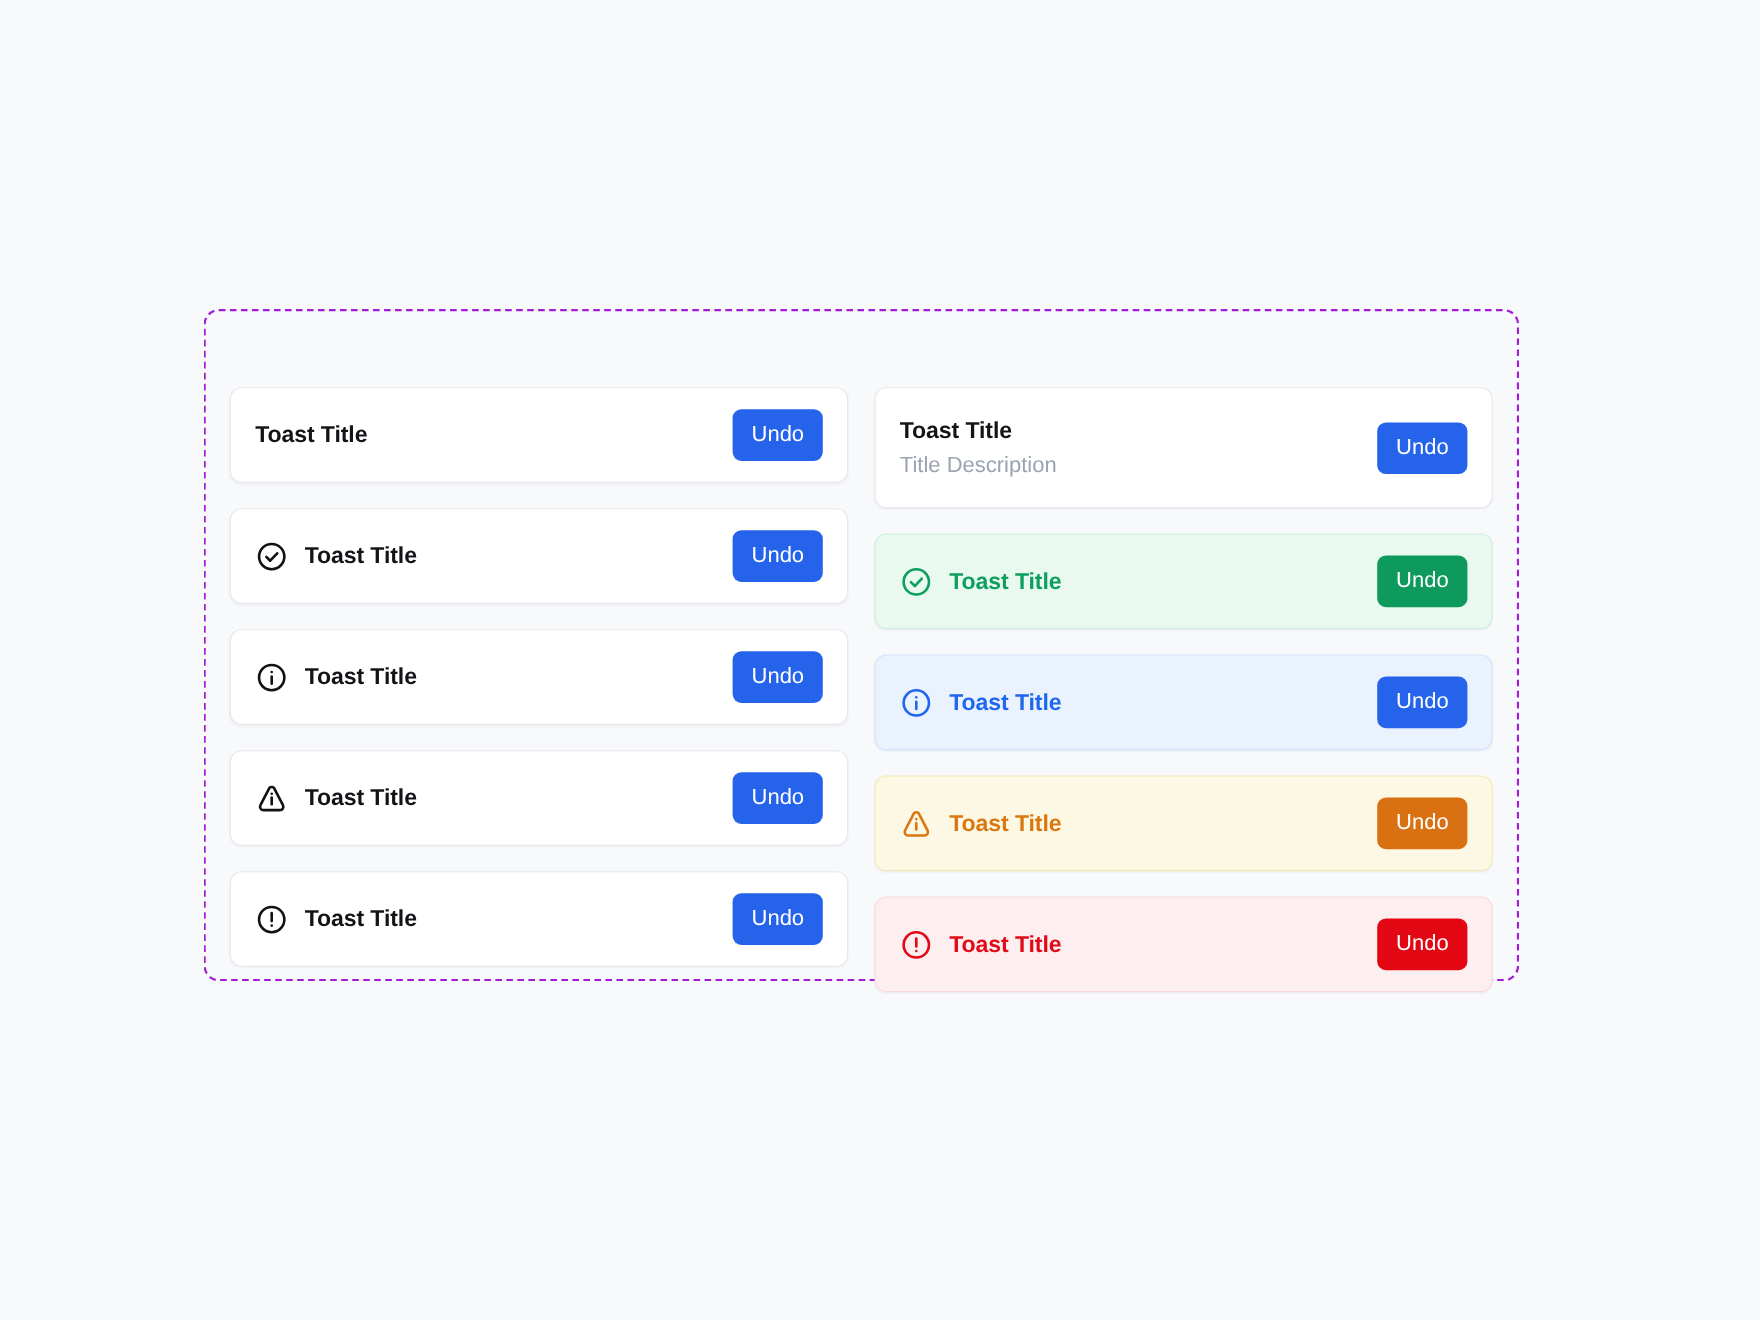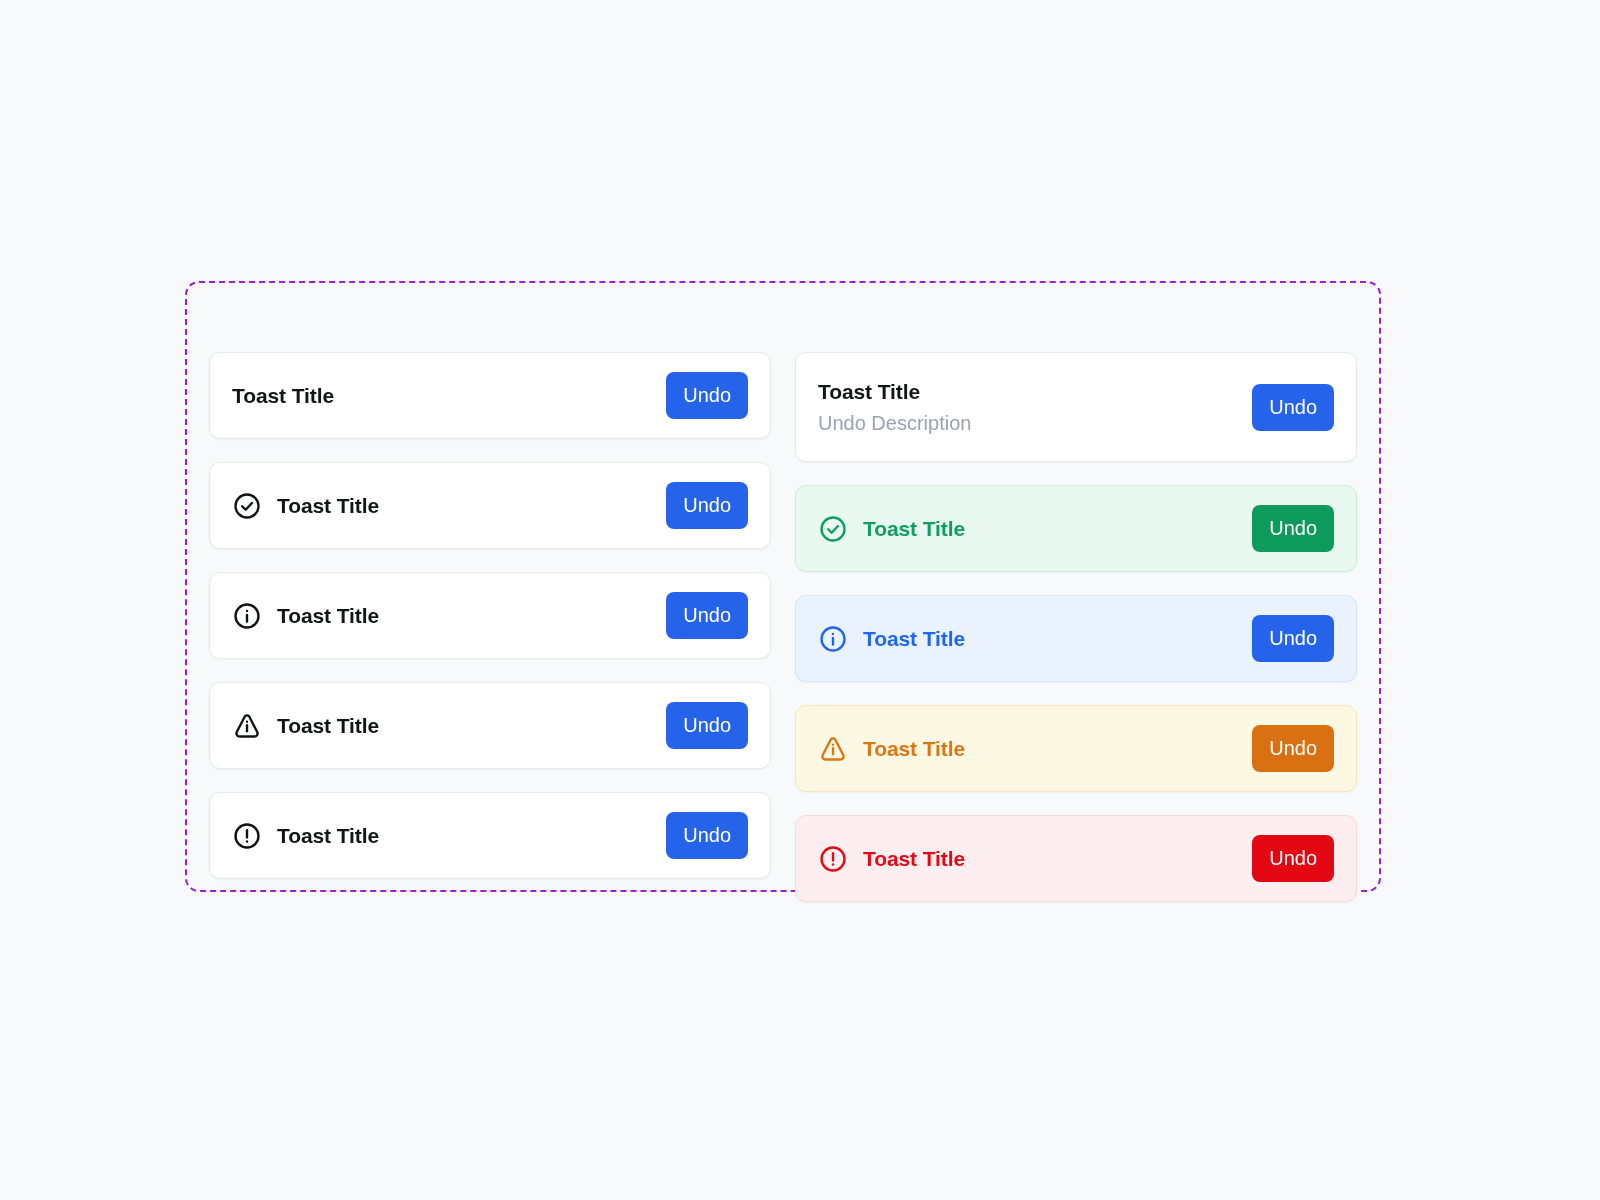--- a/index.html
+++ b/index.html
@@ -250,21 +250,21 @@
         </div>
 
       </div>
 
       <div class="col col-right">
 
         <div class="toast with-desc">
           <div class="toast-left">
             <div class="toast-text">
               <div class="toast-title">Toast Title</div>
-              <div class="toast-desc">Undo Description</div>
+              <div class="toast-desc">Title Description</div>
             </div>
           </div>
           <button class="toast-action">Undo</button>
         </div>
 
         <div class="toast v-success">
           <div class="toast-left">
             <span class="toast-icon">
               <svg viewBox="0 0 24 24" fill="none" stroke="currentColor" stroke-width="1.9" stroke-linecap="round" stroke-linejoin="round">
                 <circle cx="12" cy="12" r="9.2"></circle>

